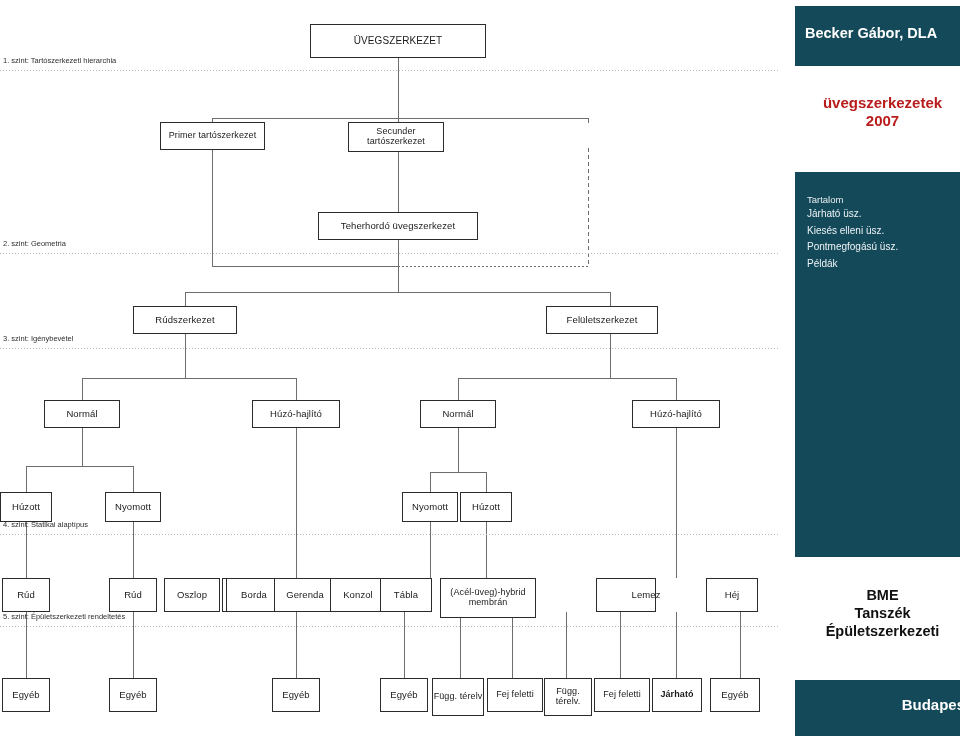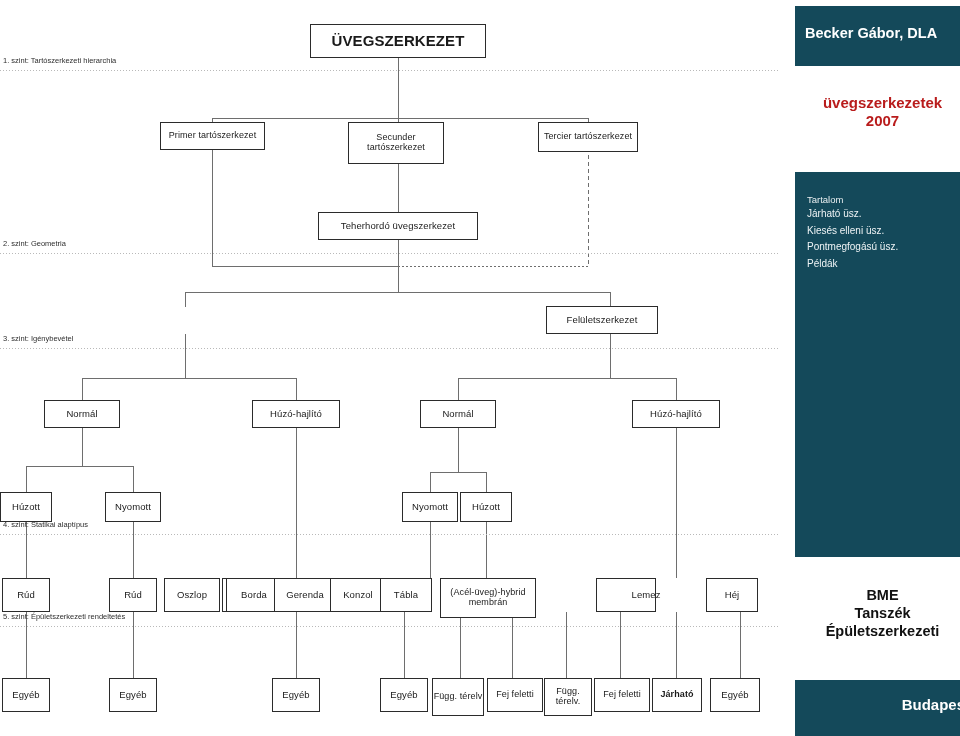--- a/index.html
+++ b/index.html
@@ -163,28 +163,28 @@
         <line x1="0" y1="626" x2="780" y2="626"></line>
       </g>
     </svg>
 
     <div class="lvl-label" style="left:3px;top:56px;">1. szint: Tartószerkezeti hierarchia</div>
     <div class="lvl-label" style="left:3px;top:239px;">2. szint: Geometria</div>
     <div class="lvl-label" style="left:3px;top:334px;">3. szint: Igénybevétel</div>
     <div class="lvl-label" style="left:3px;top:520px;">4. szint: Statikai alaptípus</div>
     <div class="lvl-label" style="left:3px;top:612px;">5. szint: Épületszerkezeti rendeltetés</div>
 
-    <div class="nodebox thick" style="left:310px;top:24px;width:176px;height:34px;font-size:15px;font-weight:bold;">ÜVEGSZERKEZET</div>
+    <div class="nodebox thick" style="left:310px;top:24px;width:176px;height:34px;font-size:10px;">ÜVEGSZERKEZET</div>
 
     <div class="nodebox thick" style="left:160px;top:122px;width:105px;height:28px;font-size:9px;">Primer tartószerkezet</div>
-    <div class="nodebox thick" style="left:348px;top:122px;width:96px;height:42px;font-size:9px;">Secunder tartószerkezet</div>
-    <div class="nodebox thick" style="left:538px;top:122px;width:100px;height:30px;font-size:9px;">Tercier tartószerkezet</div>
+    <div class="nodebox thick" style="left:348px;top:122px;width:96px;height:30px;font-size:9px;">Secunder tartószerkezet</div>
 
     <div class="nodebox thick" style="left:318px;top:212px;width:160px;height:28px;font-size:9.5px;">Teherhordó üvegszerkezet</div>
 
+    <div class="nodebox thick" style="left:133px;top:306px;width:104px;height:28px;font-size:9.5px;">Rúdszerkezet</div>
     <div class="nodebox thick" style="left:546px;top:306px;width:112px;height:28px;font-size:9.5px;">Felületszerkezet</div>
 
     <div class="nodebox thick" style="left:44px;top:400px;width:76px;height:28px;font-size:9.5px;">Normál</div>
     <div class="nodebox thick" style="left:252px;top:400px;width:88px;height:28px;font-size:9.5px;">Húzó-hajlító</div>
     <div class="nodebox thick" style="left:420px;top:400px;width:76px;height:28px;font-size:9.5px;">Normál</div>
     <div class="nodebox thick" style="left:632px;top:400px;width:88px;height:28px;font-size:9.5px;">Húzó-hajlító</div>
 
     <div class="nodebox thick" style="left:0px;top:492px;width:52px;height:30px;font-size:9.5px;">Húzott</div>
     <div class="nodebox thick" style="left:105px;top:492px;width:56px;height:30px;font-size:9.5px;">Nyomott</div>
     <div class="nodebox thick" style="left:402px;top:492px;width:56px;height:30px;font-size:9.5px;">Nyomott</div>

